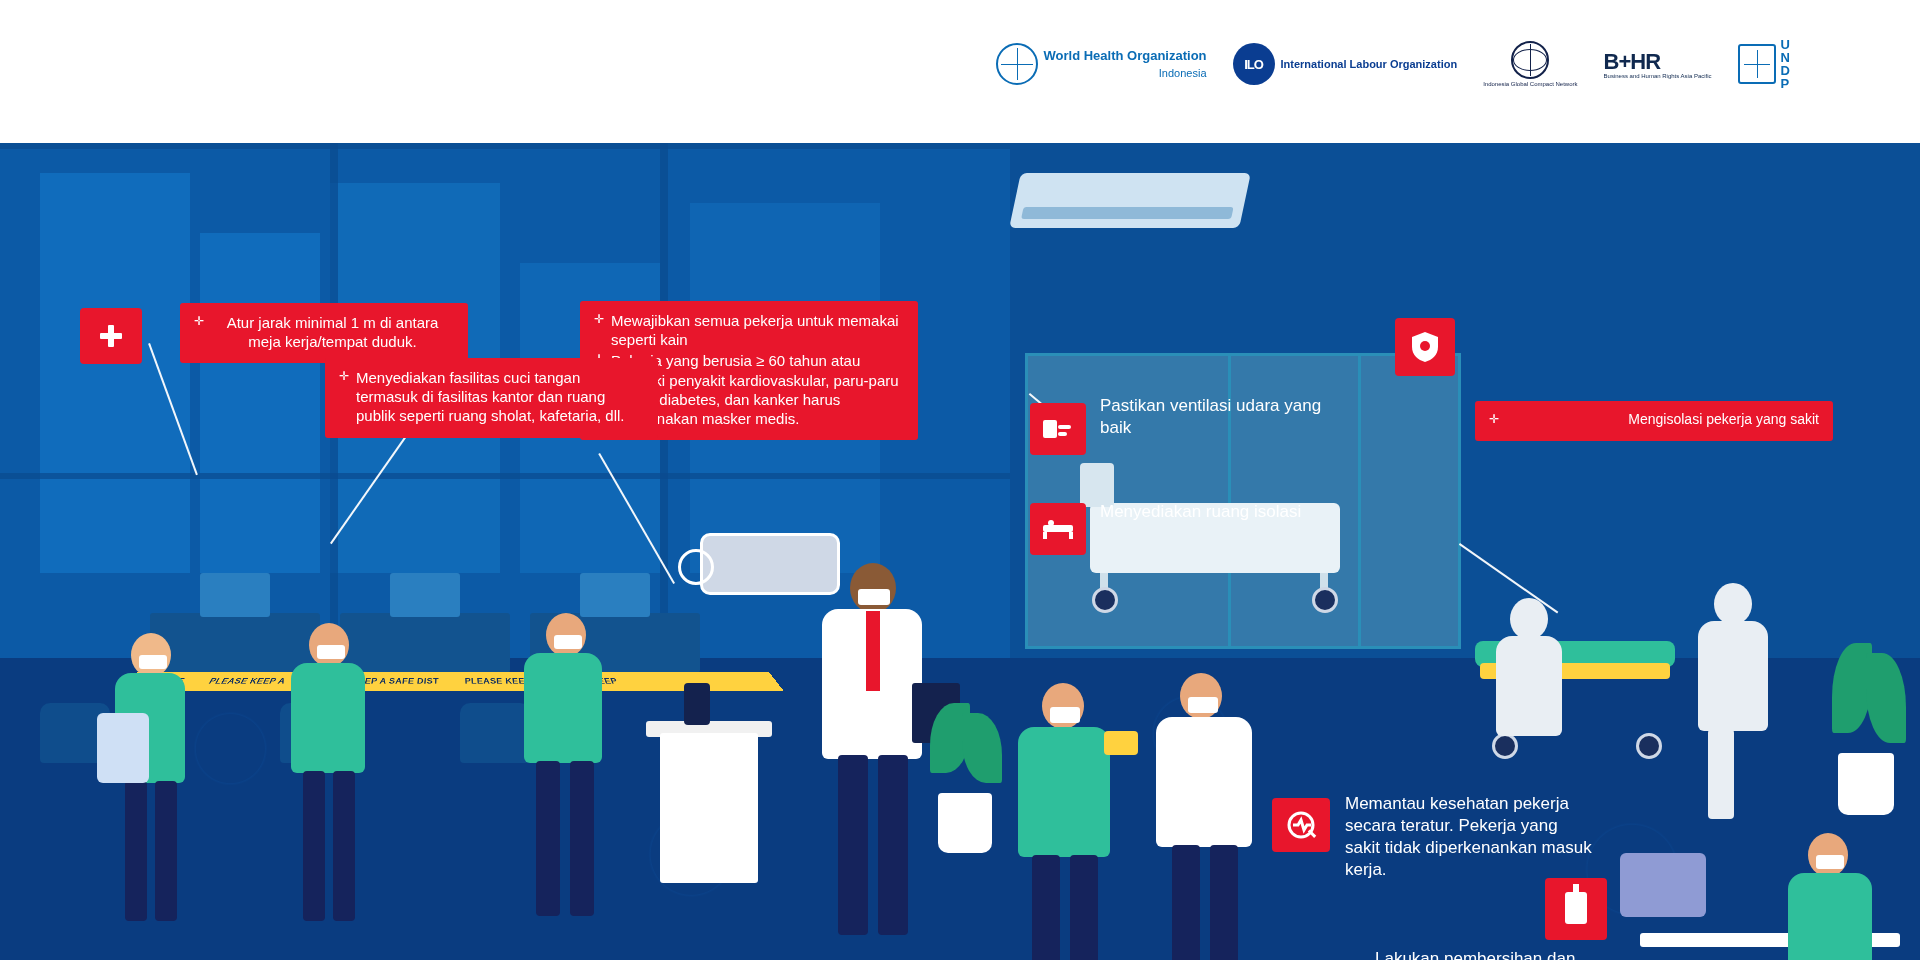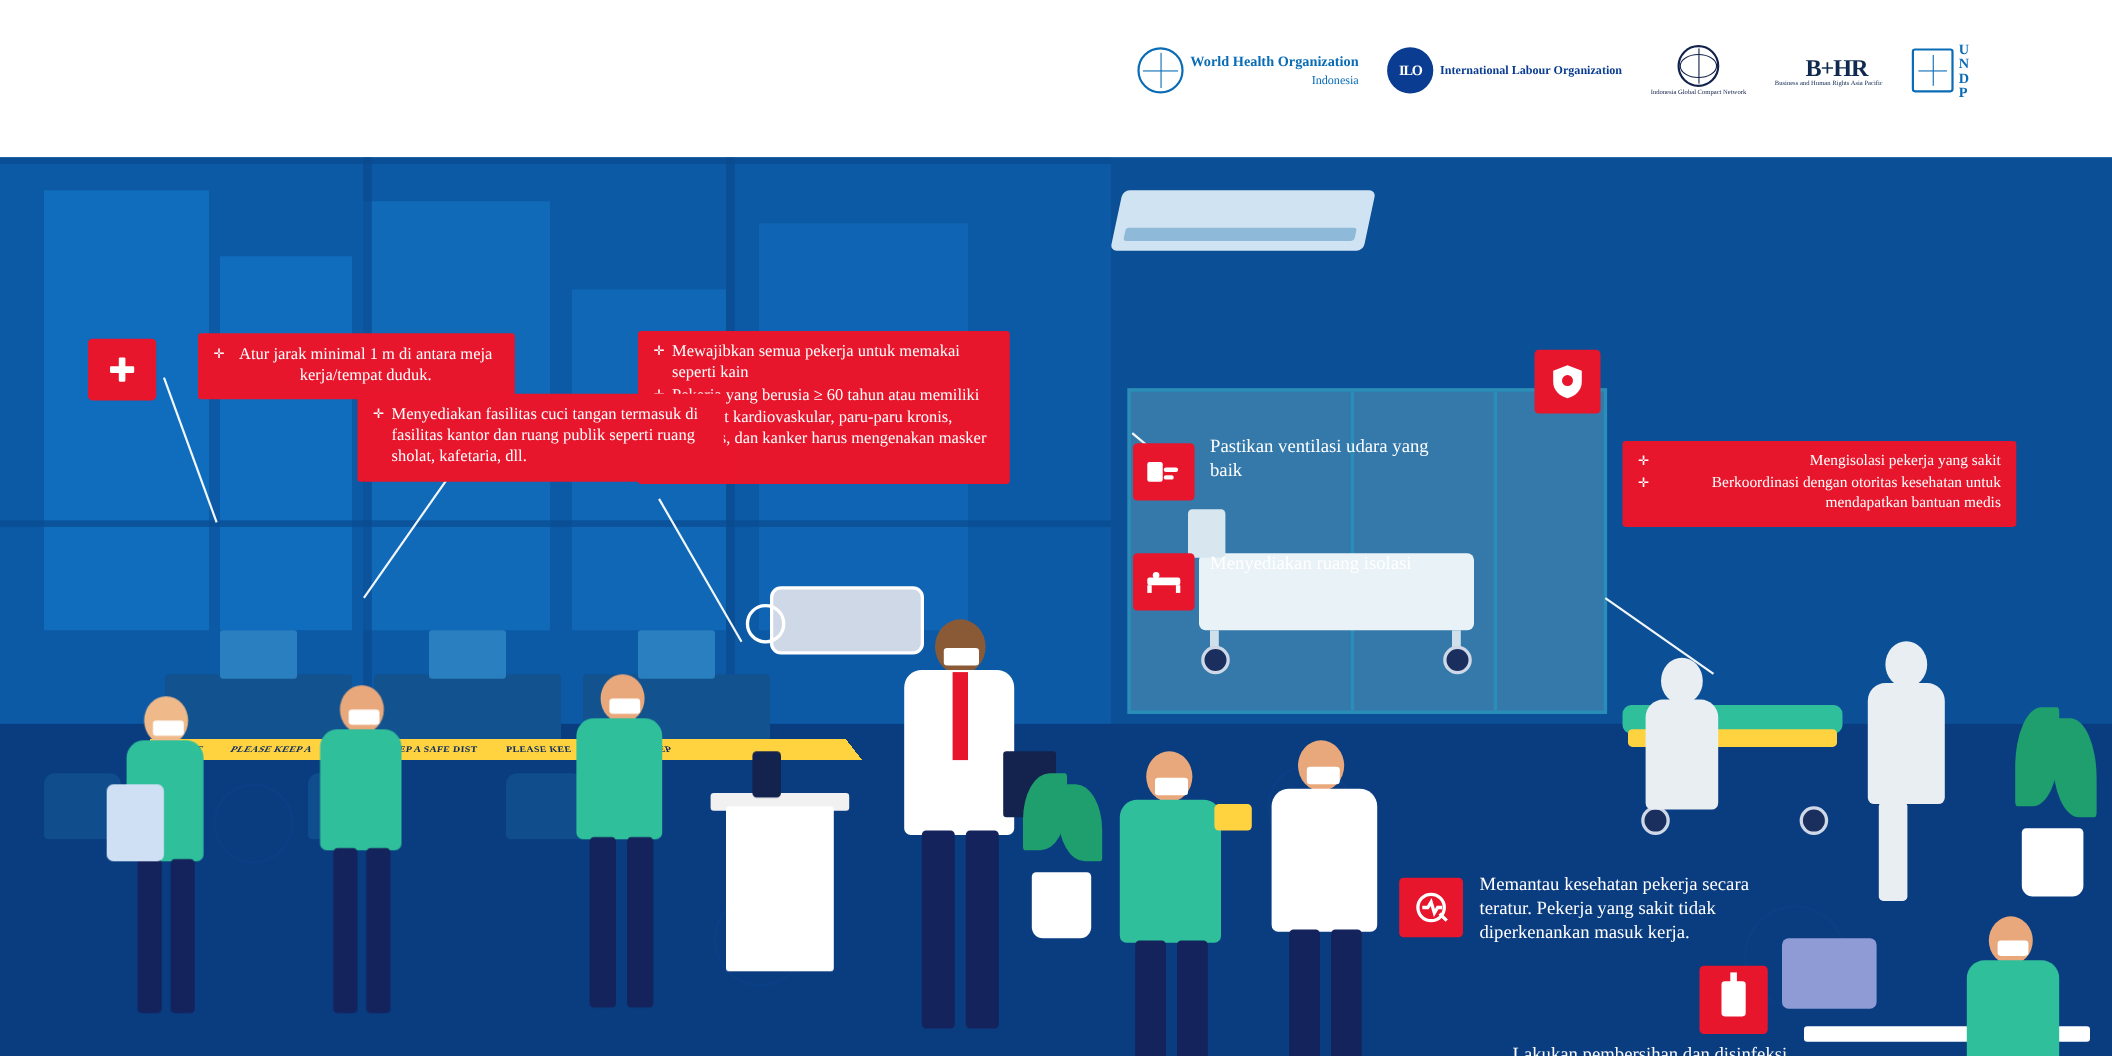--- a/index.html
+++ b/index.html
@@ -1,21 +1,21 @@
 <!DOCTYPE html>
 <html><head>
 <meta charset="utf-8">
 <style>
   html,body{margin:0;padding:0;}
   body{
     width:1920px;height:960px;overflow:hidden;
     font-family:"Liberation Sans", sans-serif;
     background:#ffffff;
   }
-  #root{position:relative;width:1584px;height:960px;font-family:Liberation Serif, serif;}
+  #root{position:relative;width:1584px;height:960px;}
 
   
   .header{
     position:absolute;left:0;top:0;width:1920px;height:143px;background:#ffffff;
   }
   .logos{
     position:absolute;right:130px;top:38px;display:flex;align-items:center;gap:26px;
   }
   .logo{display:flex;align-items:center;gap:6px;}
   .who-mark{width:38px;height:38px;border-radius:50%;border:2px solid #0a6cb5;position:relative;flex:none;}
@@ -25,21 +25,21 @@
   .who-sub{color:#0a6cb5;font-size:11px;margin-top:4px;text-align:right;}
   .ilo-mark{
     width:42px;height:42px;border-radius:50%;background:#0a3d91;color:#fff;
     display:flex;align-items:center;justify-content:center;font-size:13px;font-weight:bold;letter-spacing:-1px;
   }
   .ilo-text{line-height:1.1;color:#0a3d91;font-size:11px;font-weight:bold;text-align:right;}
   .globe-mark{width:34px;height:34px;border-radius:50%;border:2px solid #13224a;position:relative;}
   .globe-mark:before{content:"";position:absolute;inset:6px 0;border:1px solid #13224a;border-radius:50%;}
   .globe-mark:after{content:"";position:absolute;left:50%;top:1px;bottom:1px;width:1px;background:#13224a;}
   .globe-cap{font-size:6px;color:#13224a;text-align:center;margin-top:2px;white-space:nowrap;}
-  .bhr{color:#10294f;font-weight:bold;font-size:22px;letter-spacing:-1px;position:relative;margin-left:28px;}
+  .bhr{color:#10294f;font-weight:bold;font-size:22px;letter-spacing:-1px;position:relative;}
   .bhr-sub{font-size:6px;color:#10294f;font-weight:normal;letter-spacing:0;margin-top:-2px;}
   .undp{display:flex;align-items:center;gap:5px;color:#0a6cb5;}
   .undp-mark{width:34px;height:36px;border:2px solid #0a6cb5;border-radius:3px;position:relative;}
   .undp-mark:before{content:"";position:absolute;left:50%;top:4px;width:1px;height:28px;background:#0a6cb5;}
   .undp-mark:after{content:"";position:absolute;top:50%;left:4px;right:4px;height:1px;background:#0a6cb5;}
   .undp-letters{font-size:13px;font-weight:bold;line-height:1.0;color:#0a6cb5;}
 
   
   .scene{
     position:absolute;left:0;top:143px;width:1920px;height:817px;
@@ -361,21 +361,20 @@
 
     <div class="iconbox" style="left:1395px;top:175px;width:60px;height:58px;">
       <svg width="30" height="34" viewBox="0 0 30 34">
         <path d="M15 2 L28 7 V17 C28 25 22 30 15 32 C8 30 2 25 2 17 V7 Z" fill="#fff"></path>
         <circle cx="15" cy="16" r="5" fill="#e8162c"></circle>
       </svg>
     </div>
     <div class="redbox" style="left:1475px;top:258px;width:330px;font-size:14px;text-align:right;">
       <ul>
         <li>Mengisolasi pekerja yang sakit</li>
-        <li>Berkoordinasi dengan otoritas kesehatan untuk mendapatkan bantuan medis</li>
       </ul>
     </div>
 
     <div class="iconbox" style="left:1272px;top:655px;width:58px;height:54px;">
       <svg width="32" height="30" viewBox="0 0 32 30">
         <circle cx="16" cy="15" r="12" fill="none" stroke="#fff" stroke-width="3"></circle>
         <path d="M8 15 h5 l3 -5 l3 10 l3 -5 h4" fill="none" stroke="#fff" stroke-width="3"></path>
         <rect x="23" y="22" width="9" height="3" fill="#fff" transform="rotate(45 27 23)"></rect>
       </svg>
     </div>

